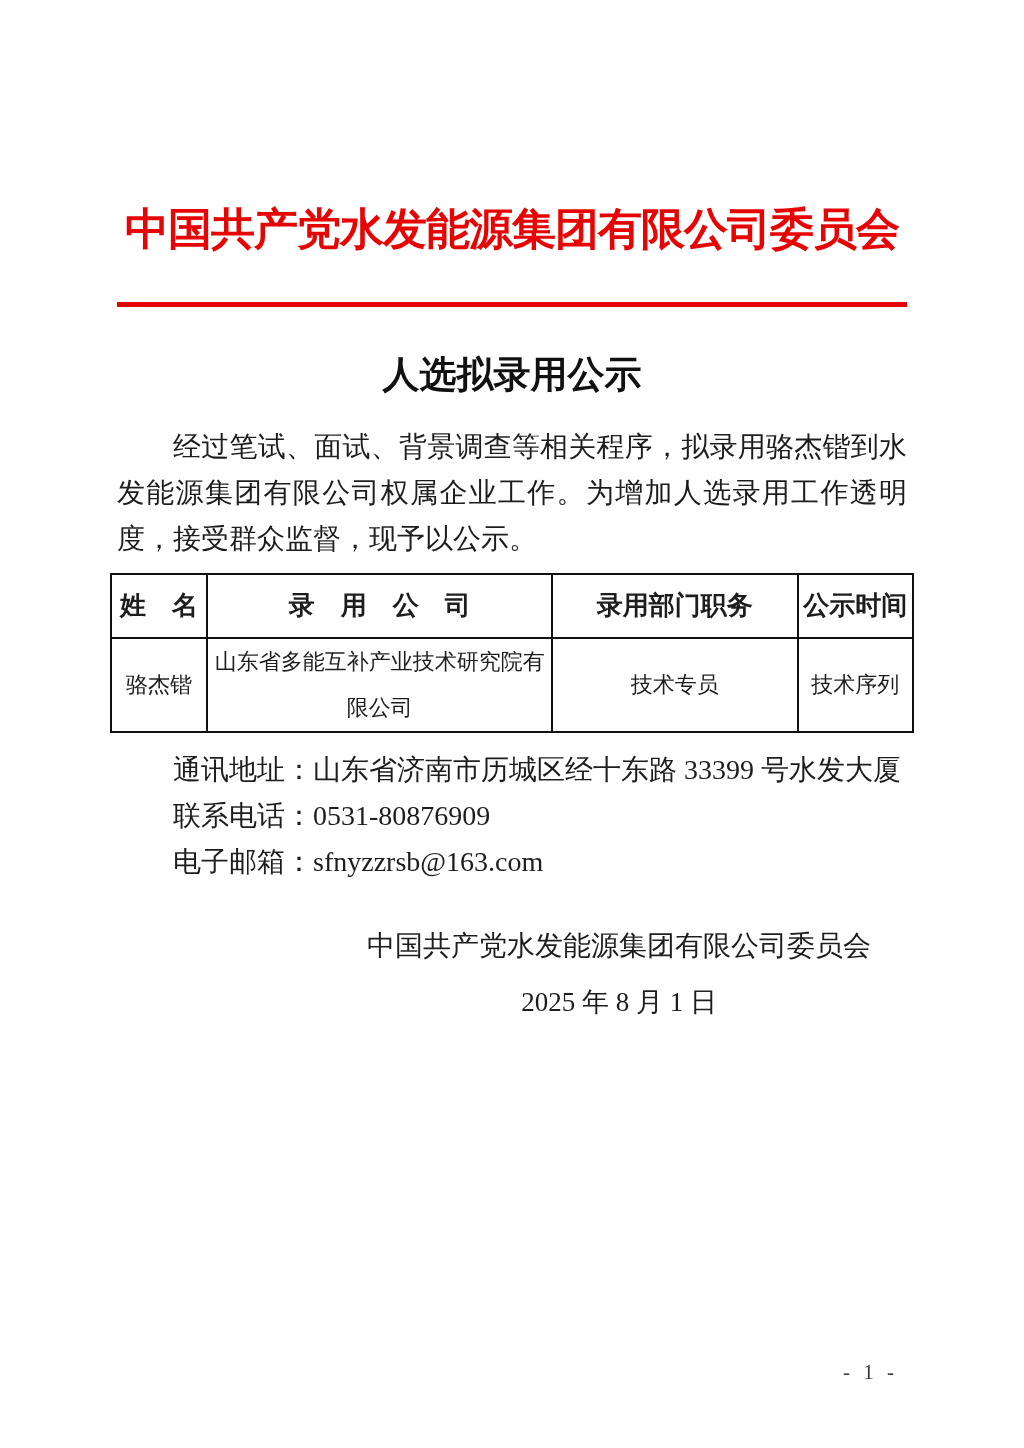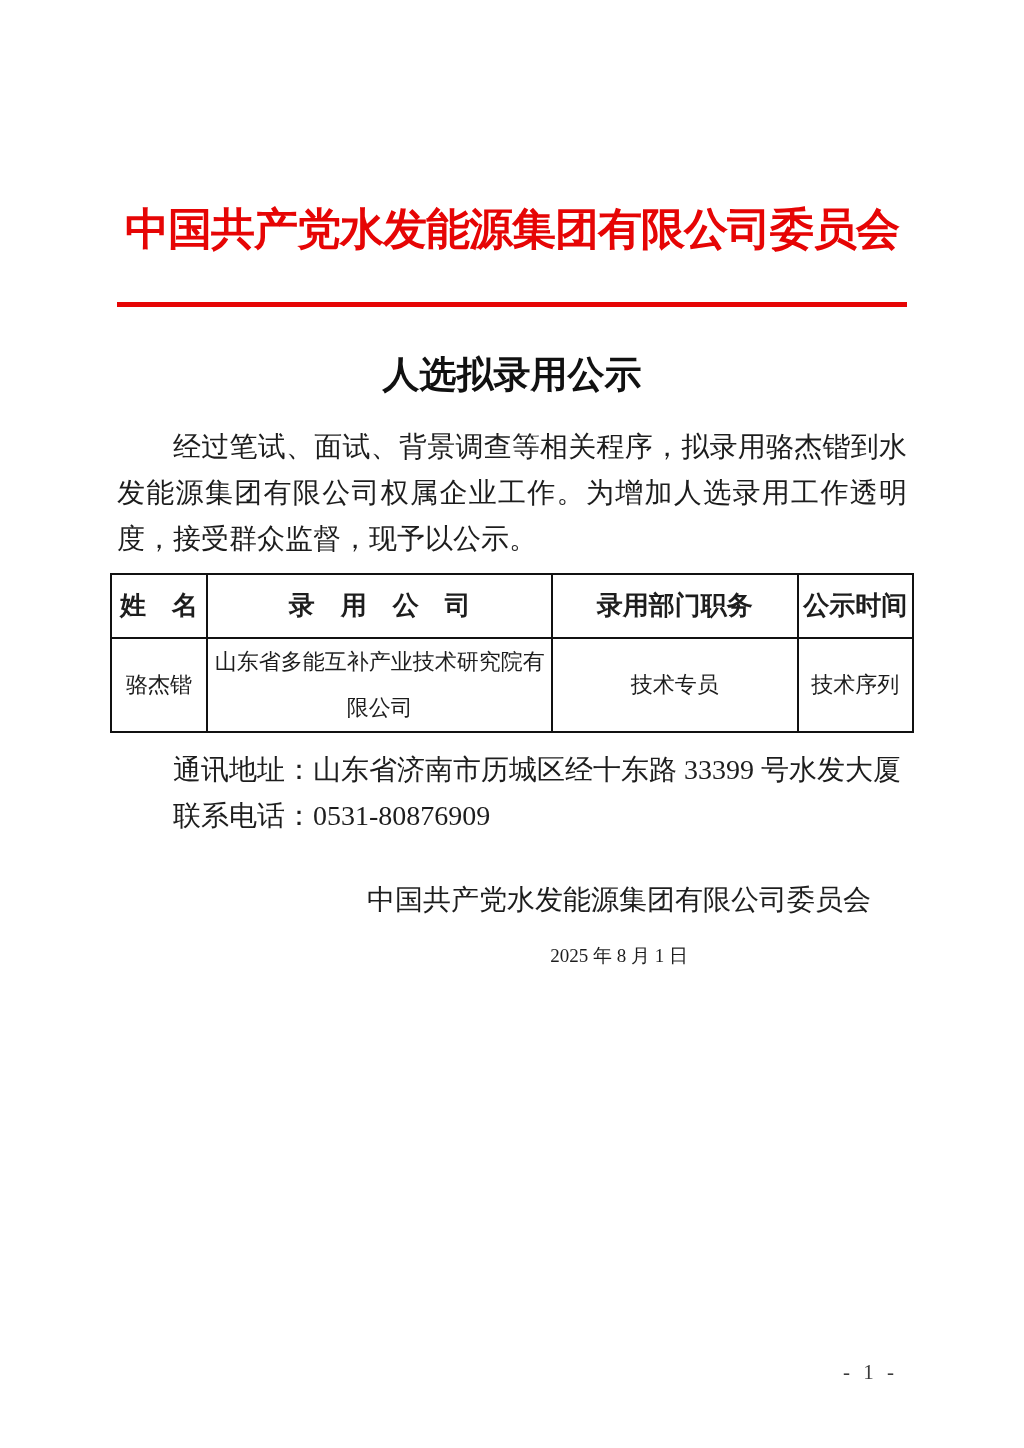--- a/index.html
+++ b/index.html
@@ -69,21 +69,21 @@
     font-size: 22px;
     line-height: 46px;
     padding: 0 5px;
   }
   .signature {
     width: 540px;
     margin: 38px 18px 0 auto;
     text-align: center;
   }
   .sig-org { font-size: 28px; line-height: 46px; }
-  .sig-date { font-size: 19px; line-height: 46px; margin-top: 10px; }
+  .sig-date { font-size: 27px; line-height: 46px; margin-top: 10px; }
   .page-number {
     position: absolute;
     top: 1344px;
     right: 126px;
     font-size: 21px;
     letter-spacing: 4px;
     color: #3a3a3a;
   }
 </style>
 </head>
@@ -125,20 +125,21 @@
         </tr>
       </tbody>
     </table>
 
 
 
     <p class="para indent">通讯地址：山东省济南市历城区经十东路 33399 号水发大厦</p>
 
     <p class="para indent">联系电话：0531-80876909</p>
 
+    <p class="para indent">电子邮箱：sfnyzzrsb@163.com</p>
 
     <div class="signature">
       <div class="sig-org">中国共产党水发能源集团有限公司委员会</div>
       <div class="sig-date">2025 年 8 月 1 日</div>
     </div>
 
   </div>
 
   <div class="page-number">- 1 -</div>
 

